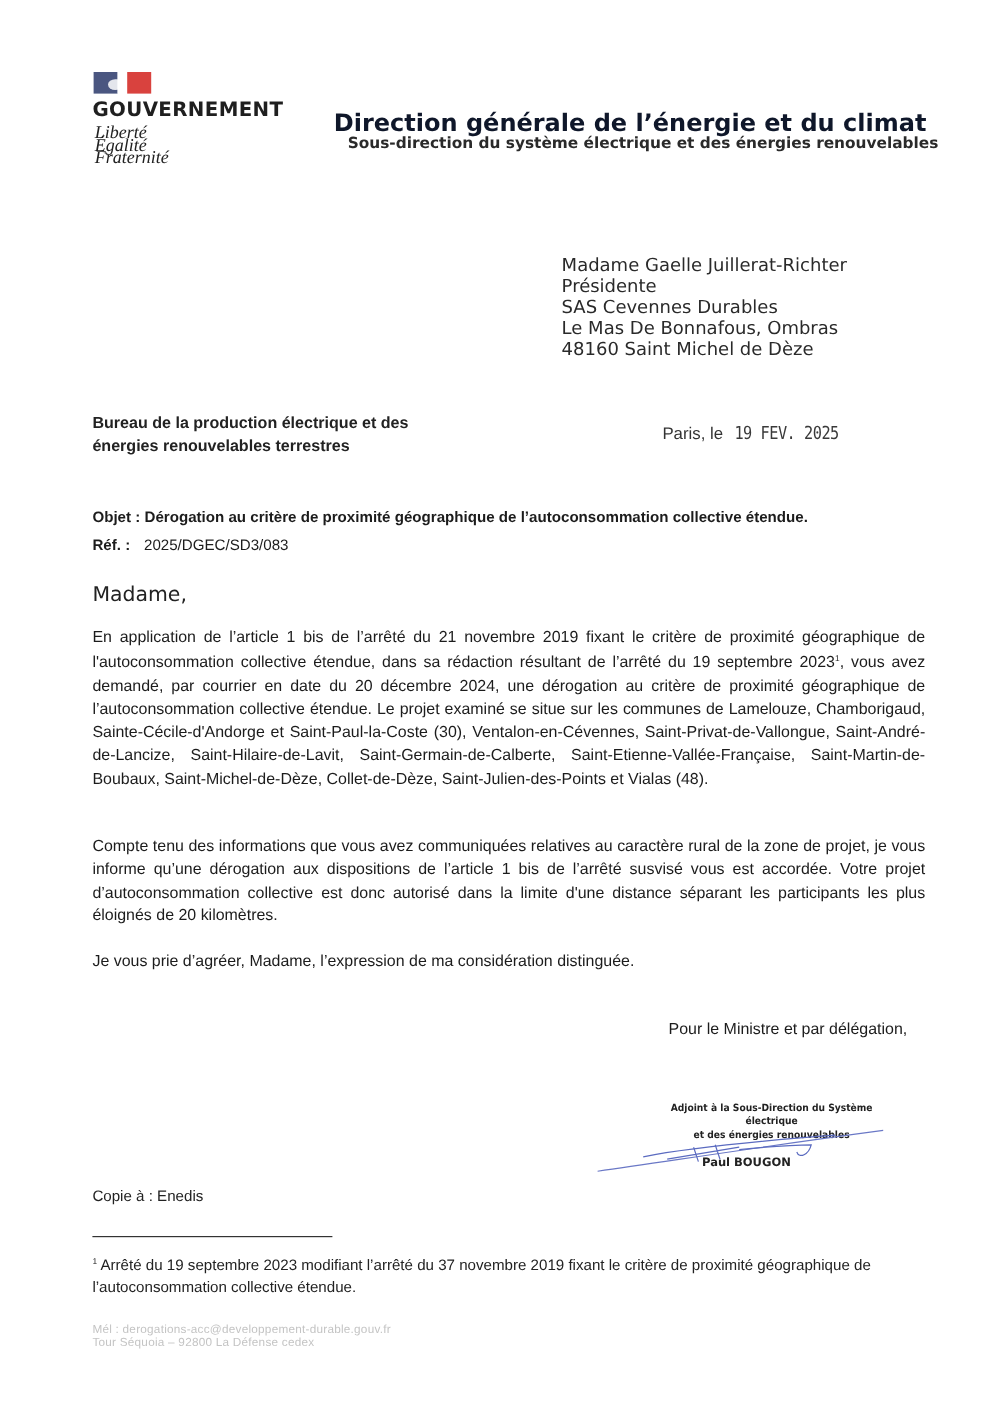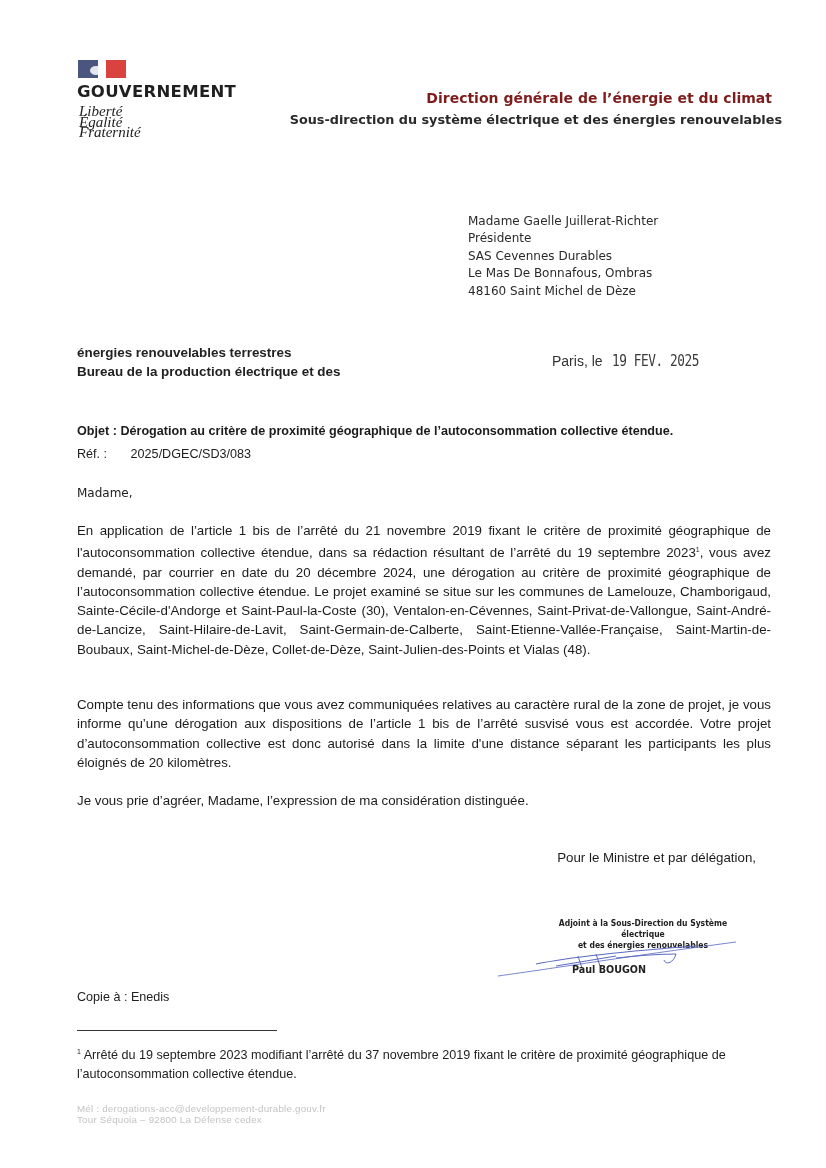--- a/index.html
+++ b/index.html
@@ -9,51 +9,51 @@
   
   .logo-flag { left: 78px; top: 60px; width: 48px; height: 18px; }
   .flag-blue { position: absolute; left: 0; top: 0; width: 20px; height: 18px; background: #4a5680; }
   .flag-red { position: absolute; left: 28px; top: 0; width: 20px; height: 18px; background: #d9423e; }
   .flag-mid { position: absolute; left: 20px; top: 0; width: 8px; height: 18px; background: #ffffff; }
   .flag-profile { position: absolute; left: 12px; top: 6px; width: 12px; height: 9px; border-radius: 50% 40% 50% 50%; background: #ffffff; opacity: .85; }
   .gov-title { left: 77px; top: 82px; font-family: "DejaVu Sans", sans-serif; font-weight: bold; font-size: 16.5px; letter-spacing: .3px; color: #1f1f1f; }
   .motto { left: 79px; top: 106px; font-family: "Liberation Serif", serif; font-style: italic; font-size: 15px; line-height: 10.5px; color: #222; }
 
   
-  .dir-main { right: 54px; top: 90px; font-family: "DejaVu Sans", sans-serif; font-weight: bold; font-size: 14px; color: #7f1d1d; text-align: right; }
+  .dir-main { right: 54px; top: 90px; font-family: "DejaVu Sans", sans-serif; font-weight: bold; font-size: 20px; color: #0f172a; text-align: right; }
   .dir-sub { right: 44px; top: 112px; font-family: "DejaVu Sans", sans-serif; font-weight: bold; font-size: 12.8px; color: #2a2a2a; text-align: right; }
 
   
-  .recipient { left: 468px; top: 213px; font-family: "DejaVu Sans", sans-serif; font-size: 12px; line-height: 17.4px; color: #2a2a2a; }
+  .recipient { left: 468px; top: 213px; font-family: "DejaVu Sans", sans-serif; font-size: 15px; line-height: 17.4px; color: #2a2a2a; }
 
   
   .bureau { left: 77px; top: 343px; font-family: "Liberation Sans", sans-serif; font-weight: bold; font-size: 13.4px; line-height: 19px; color: #222; }
   .date-line { left: 552px; top: 352px; font-family: "Liberation Sans", sans-serif; font-size: 14px; color: #333; }
   .date-stamp { font-family: "DejaVu Sans Mono", monospace; font-size: 15px; letter-spacing: -0.5px; color: #3a3a3a; transform: scaleX(0.85); display: inline-block; transform-origin: left; margin-left: 6px; }
 
   
   .objet { left: 77px; top: 424px; font-size: 12.6px; color: #1c1c1c; }
   .objet b { font-weight: bold; }
   .ref { left: 77px; top: 447px; font-size: 12.6px; color: #1c1c1c; }
-  .ref b { font-weight: normal; margin-right: 20px; }
+  .ref b { font-weight: bold; margin-right: 8px; }
 
-  .salutation { left: 77px; top: 486px; font-family: "DejaVu Sans", sans-serif; font-size: 12px; color: #222; }
+  .salutation { left: 77px; top: 486px; font-family: "DejaVu Sans", sans-serif; font-size: 17px; color: #222; }
 
   .para { left: 77px; width: 694px; font-family: "Liberation Sans", sans-serif; font-size: 13.3px; line-height: 19.3px; color: #1c1c1c; text-align: justify; margin: 0; }
   .p1 { top: 521px; }
   .p2 { top: 695px; }
   .p3 { top: 791px; }
   sup { font-size: 7px; vertical-align: 5px; }
 
   .delegation { right: 70px; top: 850px; font-size: 13.3px; color: #1c1c1c; }
 
   
   .sig-title { left: 528px; top: 918px; width: 230px; text-align: center; font-family: "DejaVu Sans", sans-serif; font-weight: bold; font-size: 8.3px; line-height: 11px; color: #222; transform: scaleX(0.92); }
   .sig-svg { left: 496px; top: 936px; width: 250px; height: 44px; }
-  .sig-name { left: 572px; top: 964px; font-family: "DejaVu Sans", sans-serif; font-weight: bold; font-size: 9.6px; color: #222; }
+  .sig-name { left: 585px; top: 964px; font-family: "DejaVu Sans", sans-serif; font-weight: bold; font-size: 9.6px; color: #222; }
 
   .copie { left: 77px; top: 990px; font-size: 12.6px; color: #222; }
   .fn-rule { left: 77px; top: 1030px; width: 200px; height: 1px; background: #333; }
   .footnote { left: 77px; top: 1042px; width: 700px; font-size: 12.6px; line-height: 19px; color: #222; margin: 0; }
   .footnote sup { font-size: 7px; }
 
   .address-foot { left: 77px; top: 1104px; font-size: 9.8px; line-height: 10.5px; color: #c4c4c4; letter-spacing: .2px; }
 </style>
 </head>
 <body>
@@ -76,22 +76,22 @@
 
 <div class="abs recipient">
   <div>Madame Gaelle Juillerat-Richter</div>
   <div>Présidente</div>
   <div>SAS Cevennes Durables</div>
   <div>Le Mas De Bonnafous, Ombras</div>
   <div>48160 Saint Michel de Dèze</div>
 </div>
 
 <div class="abs bureau">
+  <div>Bureau de la production électrique et des</div>
   <div>énergies renouvelables terrestres</div>
-  <div>Bureau de la production électrique et des</div>
 </div>
 
 <div class="abs date-line">
   <span>Paris, le</span>
   <span class="date-stamp">19 FEV. 2025</span>
 </div>
 
 <div class="abs objet">
   <b>Objet :</b>
   <b>Dérogation au critère de proximité géographique de l’autoconsommation collective étendue.</b>

